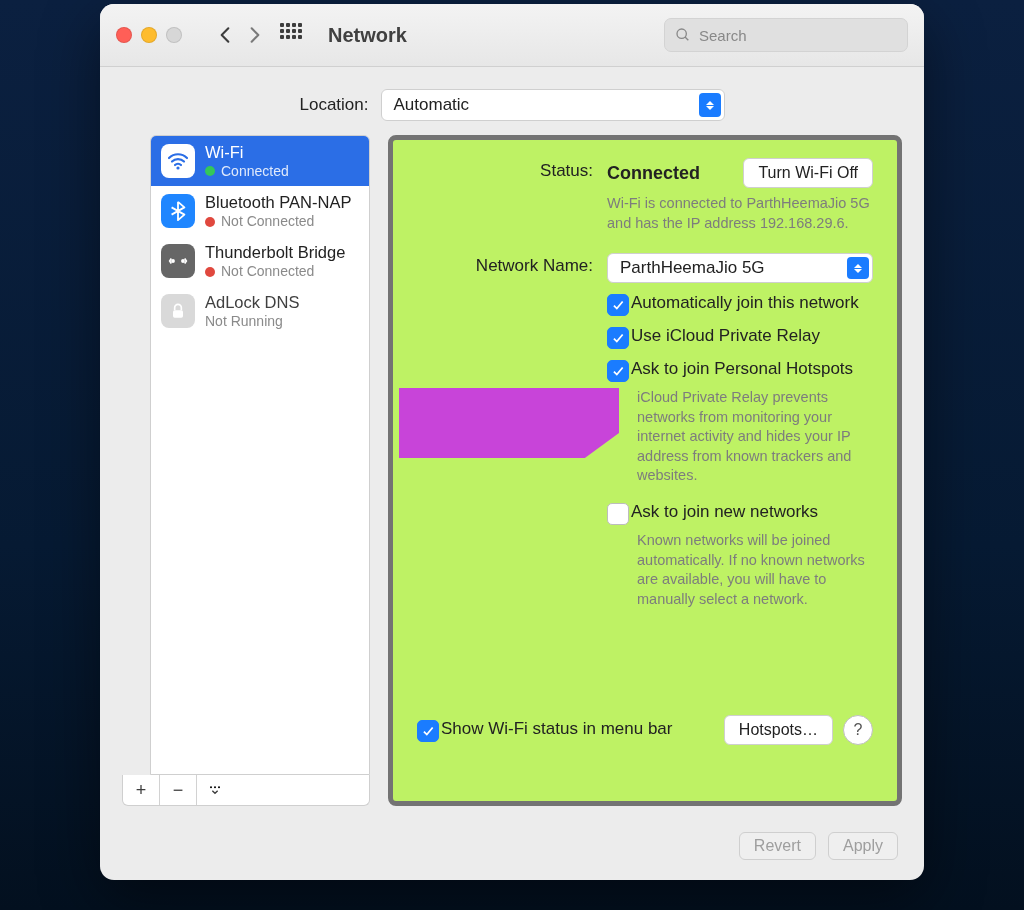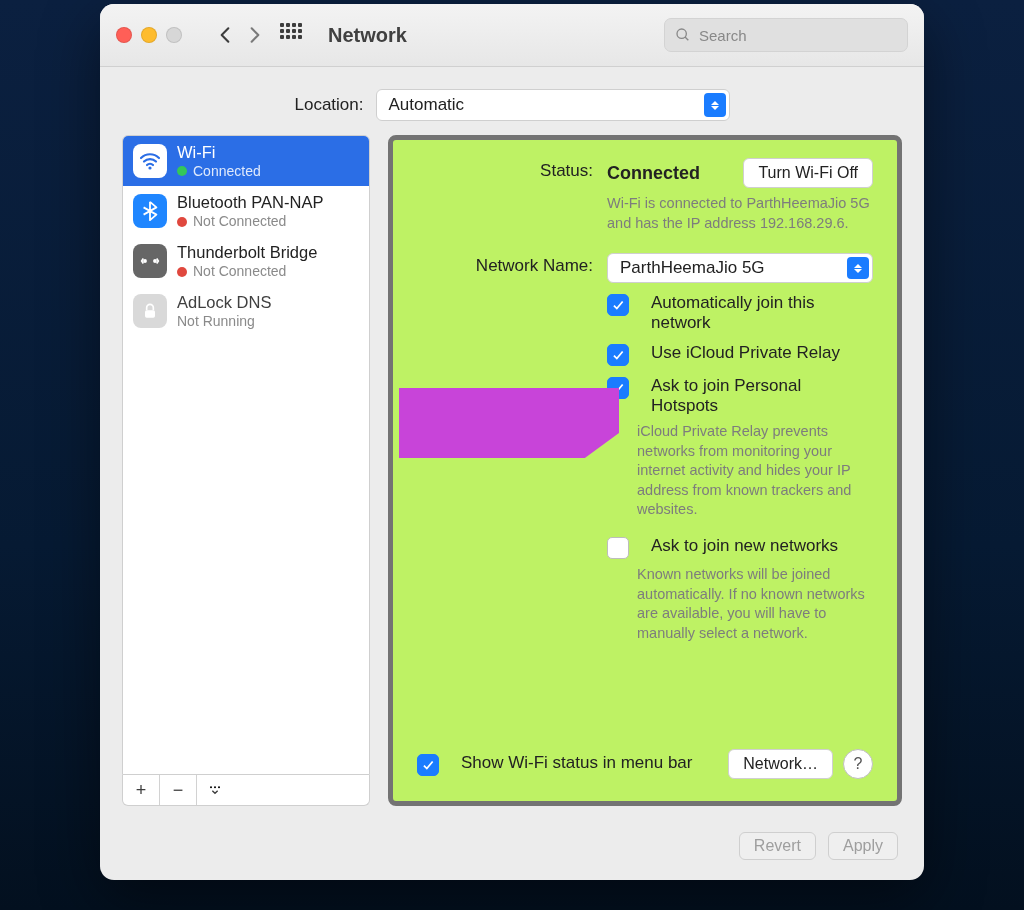--- a/index.html
+++ b/index.html
@@ -38,34 +38,34 @@
     width:222px;height:32px;padding:0 10px;
     background:#e0e0e0;border:1px solid #d3d3d3;border-radius:7px;color:#888;
   }
   .search svg{width:16px;height:16px;stroke:#888;fill:none;stroke-width:2;}
   
   .location-row{display:flex;align-items:center;justify-content:center;gap:12px;padding:22px 0 14px;}
   .location-row label{font-size:17px;}
   .popup{
     position:relative;display:flex;align-items:center;
     height:30px;background:#fff;border:1px solid #cfcfcf;border-radius:6px;
-    font-size:17px;padding:0 30px 0 12px;min-width:310px;
+    font-size:17px;padding:0 20px 0 12px;min-width:310px;
   }
   .popup .caret{
     position:absolute;right:3px;top:3px;width:22px;height:calc(100% - 6px);
     background:#1a7cff;border-radius:4px;display:flex;flex-direction:column;align-items:center;justify-content:center;gap:1px;
   }
   .popup .caret::before,.popup .caret::after{content:"";width:0;height:0;border-left:4px solid transparent;border-right:4px solid transparent;}
   .popup .caret::before{border-bottom:4px solid #fff;}
   .popup .caret::after{border-top:4px solid #fff;}
   
   .content{flex:1;display:flex;gap:18px;padding:0 22px 12px 22px;}
   .sidebar{flex:0 0 248px;display:flex;flex-direction:column;}
   .service-list{
-    flex:1;background:#fff;border:1px solid #cfcfcf;border-radius:6px 6px 0 0;overflow:hidden;
+    flex:1;background:#fff;border:1px solid #cfcfcf;border-radius:6px 6px 0 0;overflow:hidden;margin-left:28px;
   }
   .service{display:flex;align-items:center;gap:10px;padding:6px 10px;}
   .service.selected{background:#2b6ee6;color:#fff;}
   .svc-icon{width:34px;height:34px;display:flex;align-items:center;justify-content:center;border-radius:8px;font-size:18px;}
   .wifi-ic{background:#fff;color:#2b6ee6;}
   .bt-ic{background:#1f86ff;color:#fff;}
   .tb-ic{background:#666;color:#fff;}
   .lock-ic{background:#d9d9d9;color:#fff;}
   .svc-text{display:flex;flex-direction:column;line-height:1.25;}
   .svc-name{font-size:16.5px;}
@@ -93,21 +93,21 @@
     background:#fff;border:1px solid #cfcfcf;border-radius:6px;height:30px;
     padding:0 14px;font-size:16px;display:inline-flex;align-items:center;justify-content:center;
     color:#222;
     text-align:right;
   }
   .btn.small{font-size:16px;height:28px;}
   .btn.dim{color:#9e9e9e;background:#efefef;}
   .desc{color:#7d7d7d;font-size:14.5px;line-height:1.35;margin-top:6px;}
   .desc.indent{margin-left:30px;max-width:420px;}
   .popup.wide{min-width:100%;box-sizing:border-box;}
-  .check-row{display:flex;align-items:flex-start;gap:22px;margin-top:10px;}
+  .check-row{display:flex;align-items:flex-start;gap:2px;margin-top:10px;}
   .checkbox{width:20px;height:20px;border-radius:5px;border:1px solid #bdbdbd;background:#fff;flex:0 0 20px;display:flex;align-items:center;justify-content:center;margin-top:1px;}
   .checkbox.checked{background:#1a7cff;border-color:#1a7cff;}
   .checkbox.checked svg{stroke:#fff;}
   .checkbox svg{width:14px;height:14px;fill:none;stroke-width:3px;}
   .check-label{font-size:17px;}
   .section-gap{height:14px;}
   .bottom-row{margin-top:100px;display:flex;align-items:center;}
   .bottom-row .right{margin-left:auto;display:flex;align-items:center;gap:10px;}
   .help{width:28px;height:28px;border-radius:50%;border:1px solid #bfbfbf;background:#fff;display:flex;align-items:center;justify-content:center;font-size:16px;color:#555;}
   
@@ -315,21 +315,21 @@
       <div class="bottom-row">
         <div class="check-row" style="margin-top:0;">
           <div class="checkbox checked">
               <svg viewBox="0 0 24 24">
                 <polyline points="5,13 10,18 20,6"></polyline>
               </svg>
             </div>
           <span class="check-label">Show Wi-Fi status in menu bar</span>
         </div>
         <div class="right">
-          <button class="btn">Network…</button>
+          <button class="btn">Hotspots…</button>
           <div class="help">?</div>
         </div>
       </div>
     </div>
   </div>
 
   <div class="footer-btns">
     <button class="btn small dim">Revert</button>
     <button class="btn small dim">Apply</button>
   </div>

